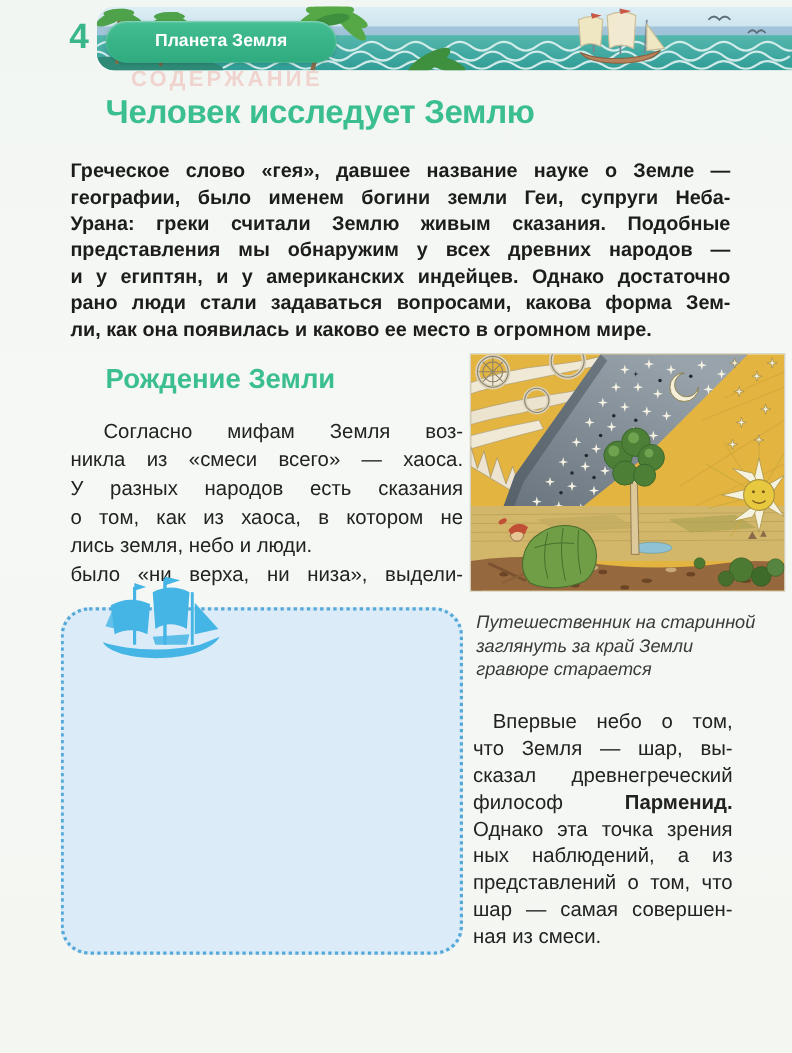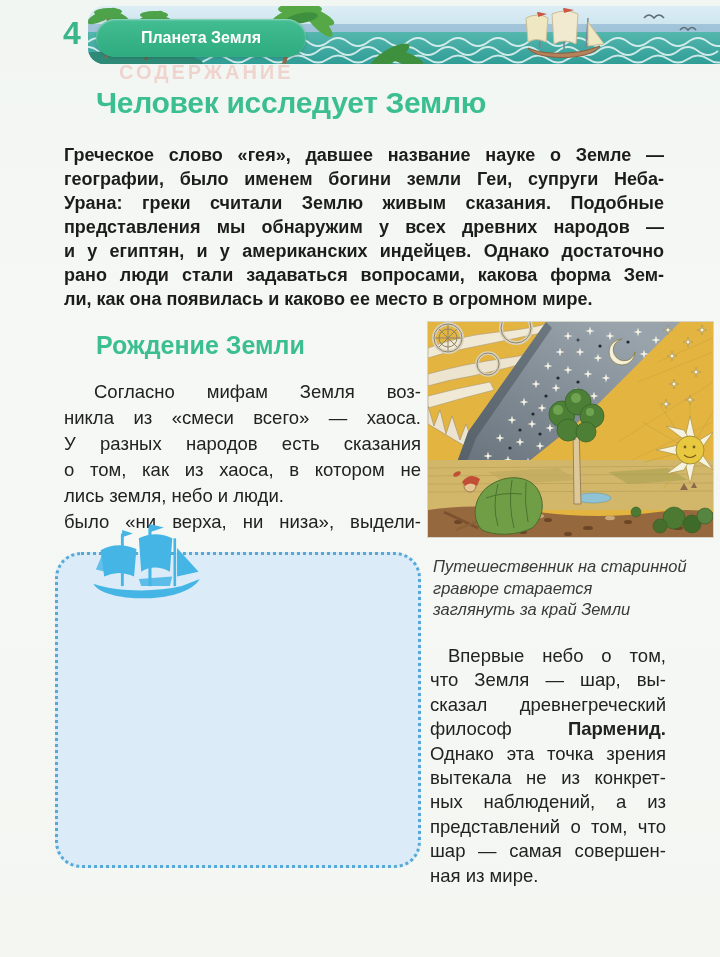--- a/index.html
+++ b/index.html
@@ -386,22 +386,22 @@
             <path d="M84,158 Q80,182 86,206"></path>
             <path d="M98,160 Q96,180 100,200"></path>
           <path d="M58,176 Q74,170 94,172"></path>
         </g>
       </g>
     </svg>
   </div>
 
   <div class="caption plain">
       <div class="jline l0">Путешественник на старинной</div>
+      <div class="jline l2 last">заглянуть за край Земли</div>
       <div class="jline l1">гравюре старается</div>
-      <div class="jline l2 last">заглянуть за край Земли</div>
     </div>
 
   <div class="fact-box"></div>
   <div class="box-text">
     <div class="ship-spacer"></div>
   </div>
   <div class="ship-icon">
     <svg width="120" height="86" viewBox="0 0 100 72" fill="#45b5e6">
       <path d="M6,50 C14,66 82,68 95,46 L80,52 C55,58 22,56 6,50 Z"></path>
       <rect x="29" y="8" width="2.4" height="44"></rect>
@@ -416,20 +416,19 @@
       <path d="M8,38 L14,24 L16,40 Z" opacity=".8"></path>
     </svg>
   </div>
 
   <div class="parm-text">
       <div class="jline l0">Впервые небо о том,</div>
       <div class="jline l1">что Земля — шар, вы-</div>
       <div class="jline l2">сказал древнегреческий</div>
       <div class="jline l3"><span>философ </span><span class="b">Парменид.</span></div>
       <div class="jline l4">Однако эта точка зрения</div>
-      <div class="jline l5">вытекала не из конкрет-</div>
       <div class="jline l6">ных наблюдений, а из</div>
       <div class="jline l7">представлений о том, что</div>
       <div class="jline l8">шар — самая совершен-</div>
-      <div class="jline l9 last">ная из мире.</div>
+      <div class="jline l9 last">ная из смеси.</div>
     </div>
 
 </div>
 
 </body></html>

